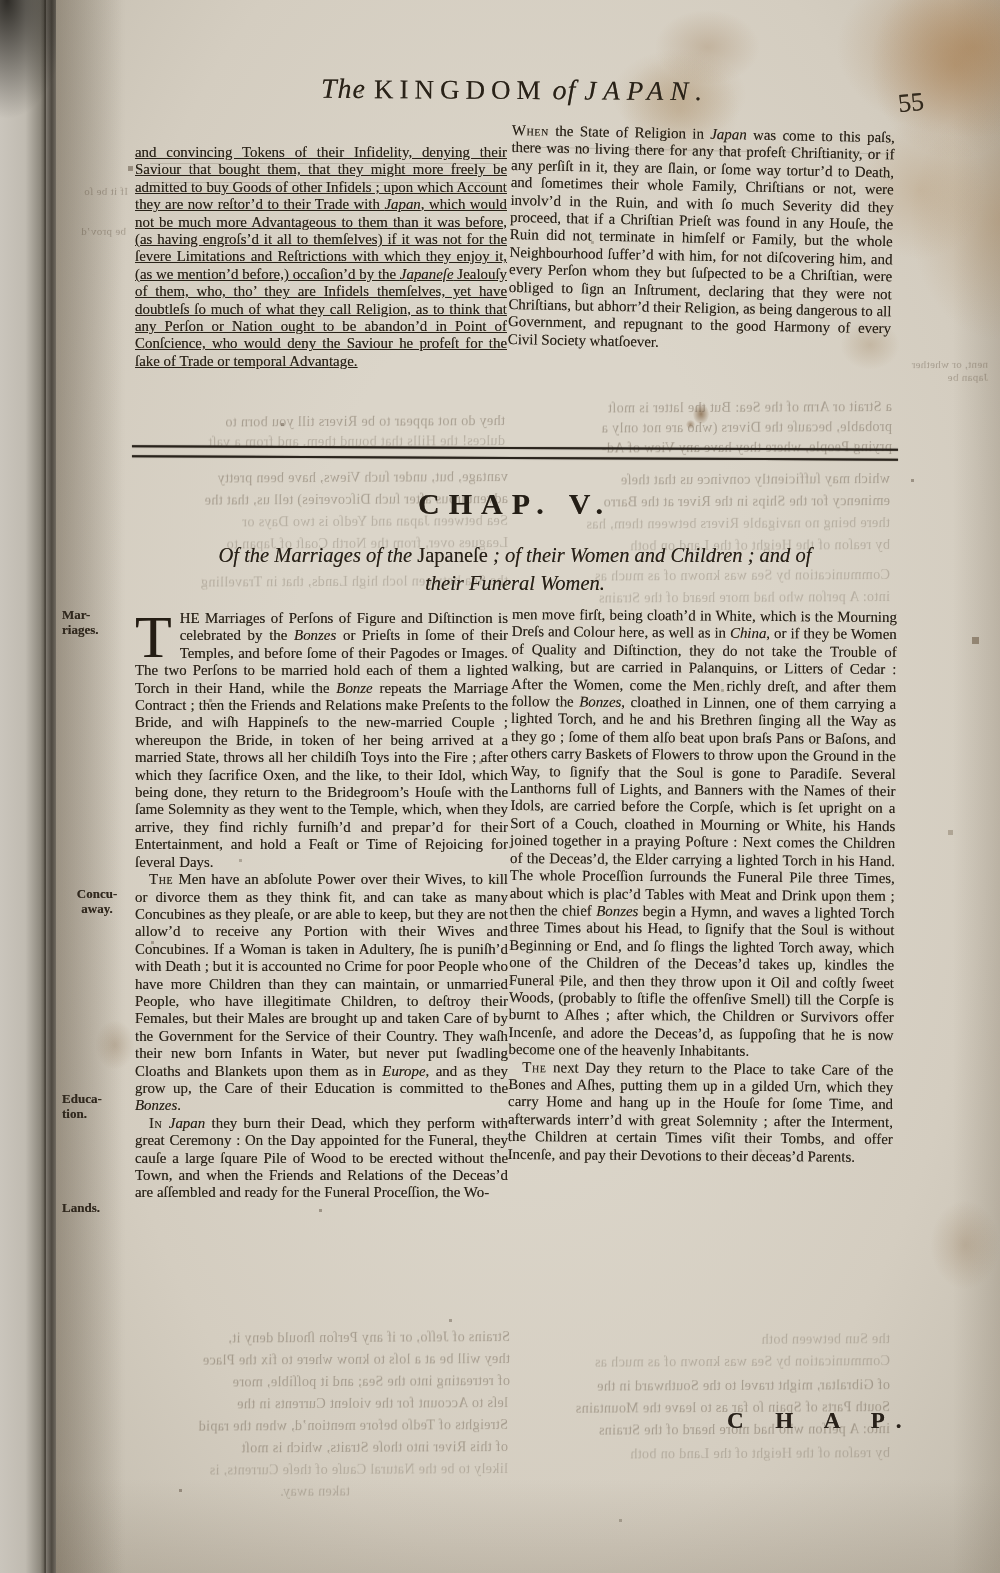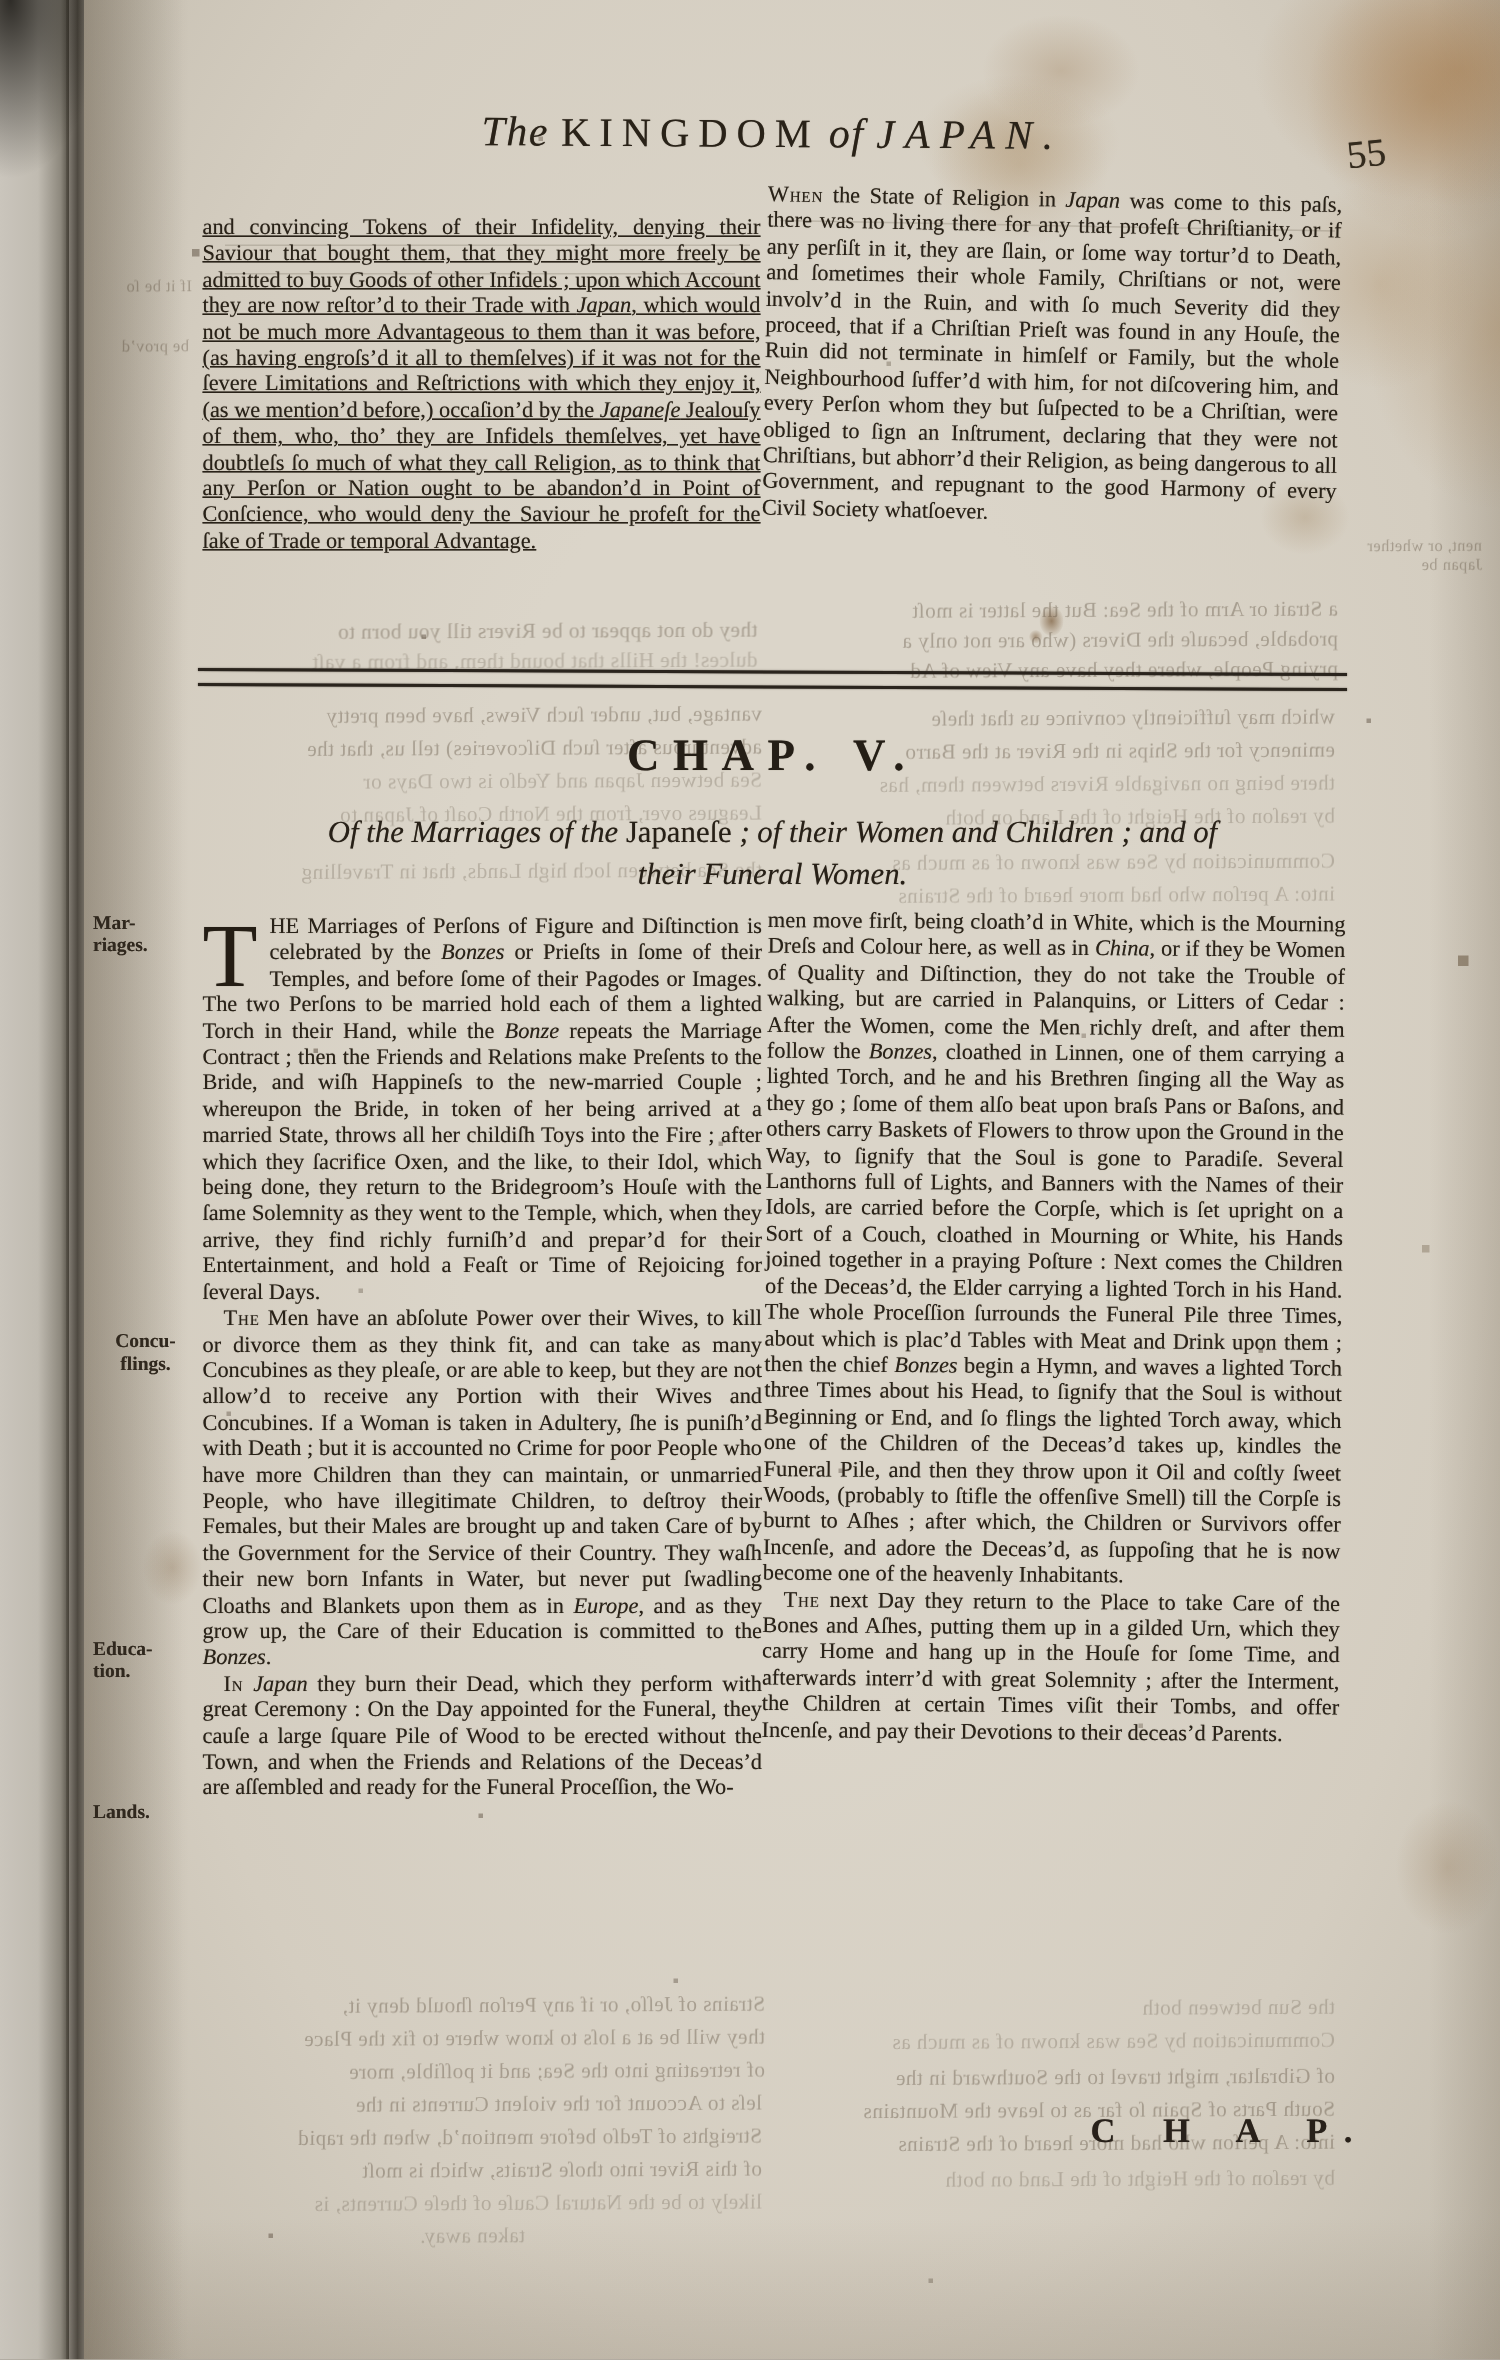--- a/index.html
+++ b/index.html
@@ -155,21 +155,21 @@
     <div><span class="seg-i">Of the Marriages of the </span><span class="seg-r">Japaneſe</span><span class="seg-i"> ; of their Women and Children ; and of</span></div>
     <div><span class="seg-i">their Funeral Women.</span></div>
   </div>
 
   <div class="margin-note" style="top:607px;">
     <div>Mar-</div>
     <div>riages.</div>
   </div>
   <div class="margin-note" style="top:886px;text-align:center;">
     <div>Concu-</div>
-    <div>flings.</div>
+    <div>away.</div>
   </div>
   <div class="margin-note" style="top:1091px;">
     <div>Educa-</div>
     <div>tion.</div>
   </div>
   <div class="margin-note" style="top:1200px;">
     <div>Lands.</div>
   </div>
 
   <div class="txt body-col" style="left:135px;top:610px;width:373px;">

